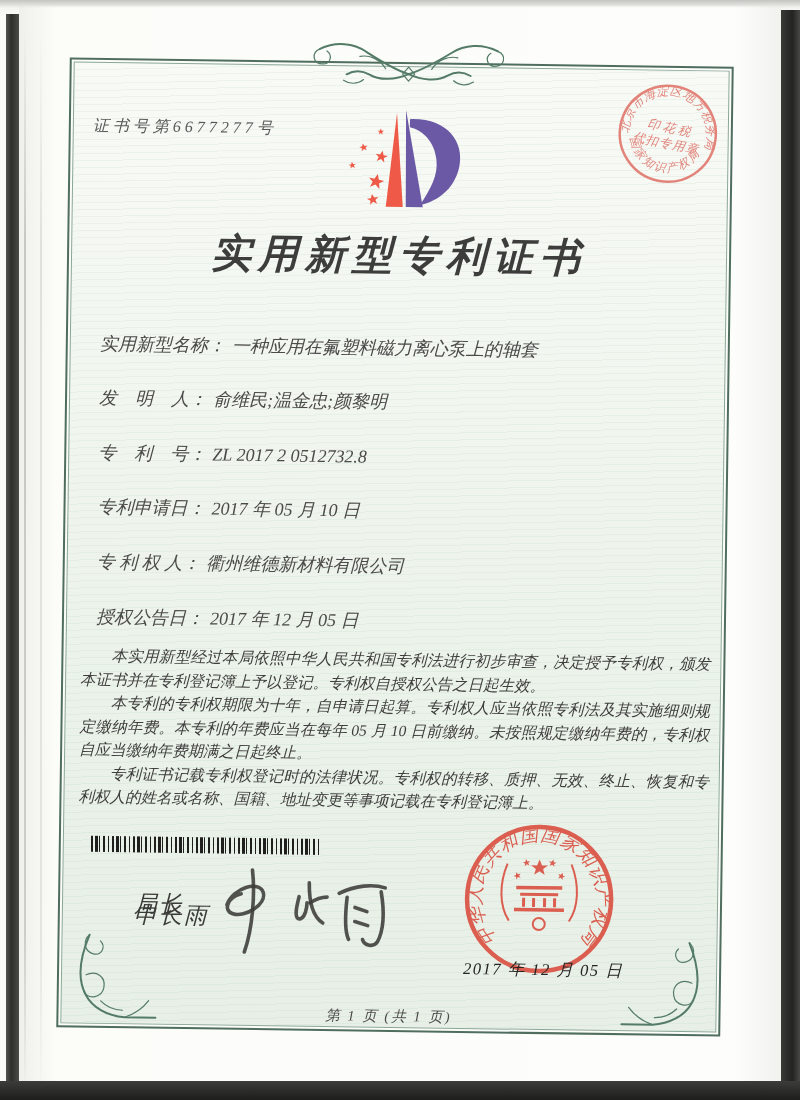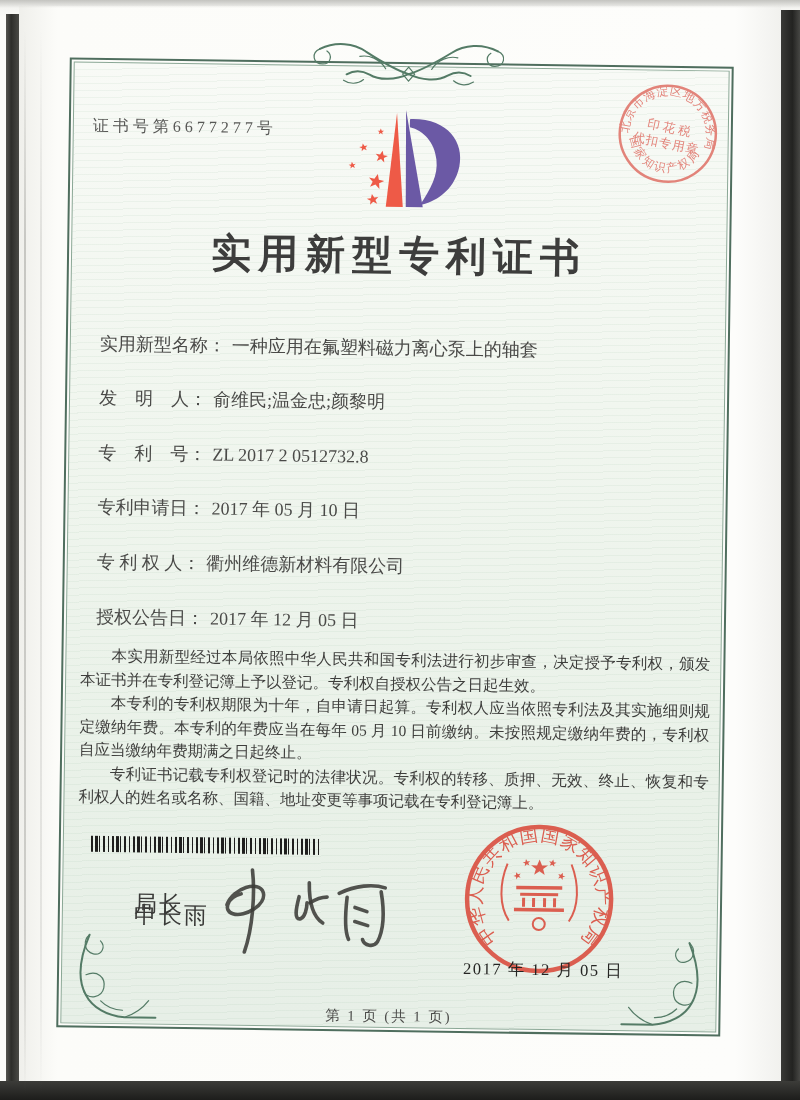--- a/index.html
+++ b/index.html
@@ -1,21 +1,21 @@
 <!DOCTYPE html>
 <html style="--border-green: #4f6e5e; --border-green-light: #8aa795; --flourish-green: #547b66; --seal-red: #da4f40; --stamp-red: #e0746a; --logo-purple: #6b59a5; --logo-red: #ee5a47;"><head>
 <meta charset="utf-8">
 <style>
   html,body{margin:0;padding:0;}
   body{
     width:800px;height:1100px;position:relative;overflow:hidden;
     background:#f2f2ef;
     font-family:"Liberation Serif","DejaVu Serif",serif;
   }
-  .photo{position:absolute;inset:0;background:linear-gradient(180deg,#eFeFec 0,#fbfbf8 18px);}
+  .photo{position:absolute;inset:0;background:linear-gradient(180deg,#eFeFec 0,#fbfbf8 18px);font-style:italic;}
   .edge-left{position:absolute;left:6px;top:14px;width:13px;height:1086px;
     background:linear-gradient(90deg,#55544f,#2e2e2b 40%,#4a4a46);}
   .edge-right{position:absolute;right:0;top:10px;width:19px;height:1090px;
     background:linear-gradient(90deg,#3a3a37,#232321 60%,#474744);}
   .edge-bottom{position:absolute;left:0;bottom:0;width:800px;height:19px;
     background:linear-gradient(180deg,#3c3c39,#1d1d1b);}
   .edge-top{position:absolute;left:0;top:0;width:800px;height:8px;
     background:linear-gradient(180deg,#c4c4c0,rgba(255,255,255,0));}
   .paper{position:absolute;left:19px;top:6px;right:19px;bottom:19px;
     background:linear-gradient(90deg,#efefeb 0,#fcfcf9 5%,#fdfdfb 94%,#f1f1ee);}

